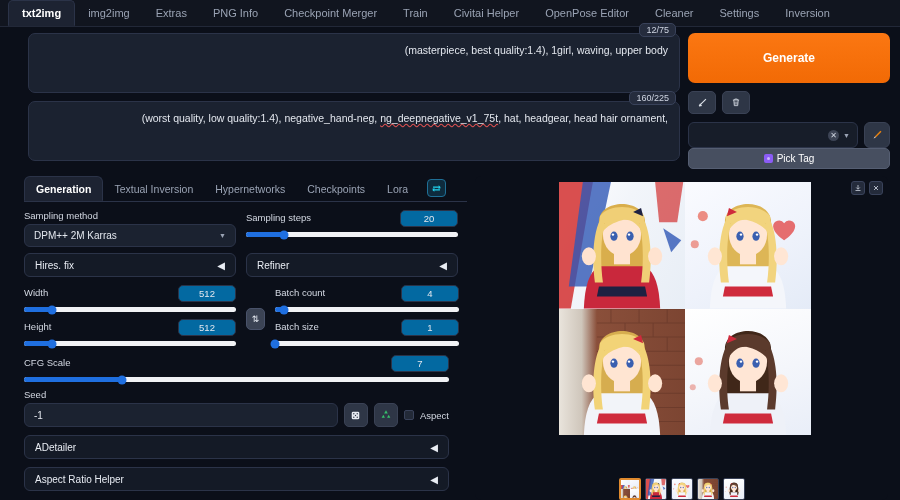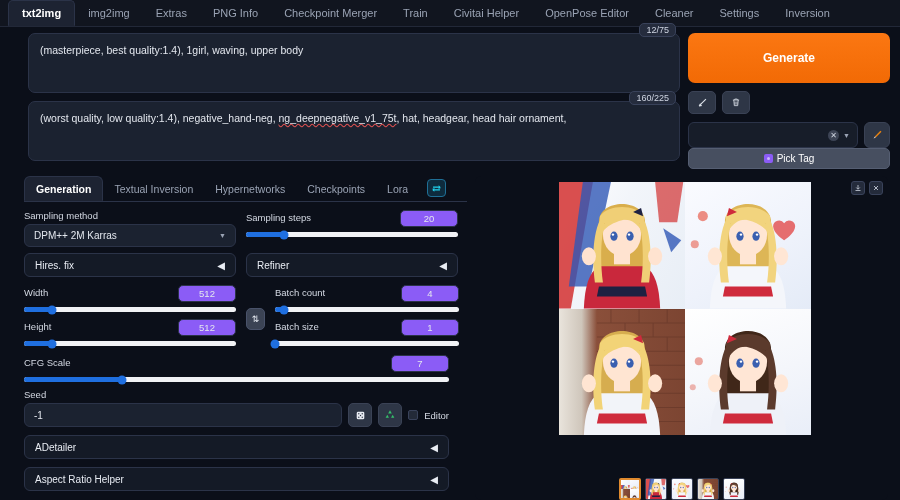--- a/index.html
+++ b/index.html
@@ -33,21 +33,21 @@
   .topbar .tab.active {
     background: #1d2332;
     color: #ffffff;
     font-weight: bold;
     border: 1px solid #2b3348;
     border-bottom: 1px solid #1d2332;
   }
 
   
   .wrap { display: flex; height: 473px; }
-  .left-col { width: 688px; padding: 6px 8px 0 28px; }
+  .left-col { width: 688px; padding: 6px 8px 0 28px; text-align: right; }
   .right-col { width: 212px; padding: 6px 10px 0 0; }
 
   
   .prompt-wrap { position: relative; margin-bottom: 8px; }
   .prompt-box {
     background: #1b2230;
     border: 1px solid #2b3348;
     border-radius: 7px;
     height: 60px;
     padding: 9px 11px;
@@ -180,21 +180,21 @@
   }
   .accordion {
     height: 24px; background: #141a26;
     border: 1px solid #2b3348; border-radius: 6px;
     display: flex; align-items: center; justify-content: space-between;
     padding: 0 10px; font-size: 10px; color: #e8ecf3;
     margin-top: 8px; cursor: pointer;
   }
   .num-box {
     width: 58px; height: 17px;
-    background: #8b5cf6; border: 1px solid #2b3348;
+    background: #0369a1; border: 1px solid #2b3348;
     border-radius: 5px; font-size: 9.5px; color: #e3e7ee;
     display: flex; align-items: center; justify-content: center;
   }
   .slider-head { display: flex; align-items: center; justify-content: space-between; }
   .track {
     height: 5px; background: #f1f2f5; border-radius: 3px;
     margin: 5px 0 7px 0; position: relative;
   }
   .fill { position: absolute; left: 0; top: 0; bottom: 0; background: #1f6fe0; border-radius: 3px; }
   .knob {
@@ -451,21 +451,21 @@
             </svg>
           </div>
           <div class="sq-btn" style="height:24px;width:24px;">
             <svg width="12" height="12" viewBox="0 0 16 16" fill="#35c06a">
               <path d="M8 1.8 L10.4 6 H5.6 Z"></path>
               <path d="M2.2 11.6 L6.6 11.6 L4.4 7.6 Z"></path>
               <path d="M13.8 11.6 L9.4 11.6 L11.6 7.6 Z"></path>
             </svg>
           </div>
           <div class="chk"></div>
-          <span style="font-size:9.5px;">Editor</span>
+          <span style="font-size:9.5px;">Aspect</span>
         </div>
       </div>
 
       <div style="width:425px;" id="accordions">
           <div class="accordion">
             <span>ADetailer</span>
             <span>◀</span>
           </div>
           <div class="accordion">
             <span>Aspect Ratio Helper</span>

